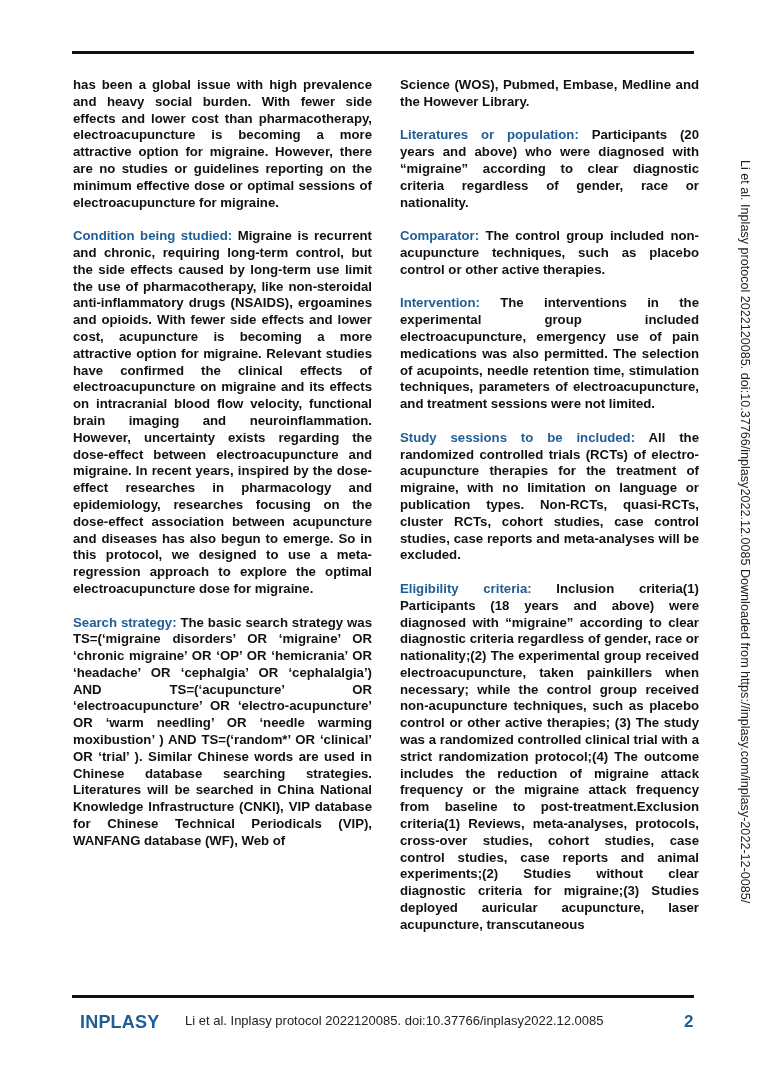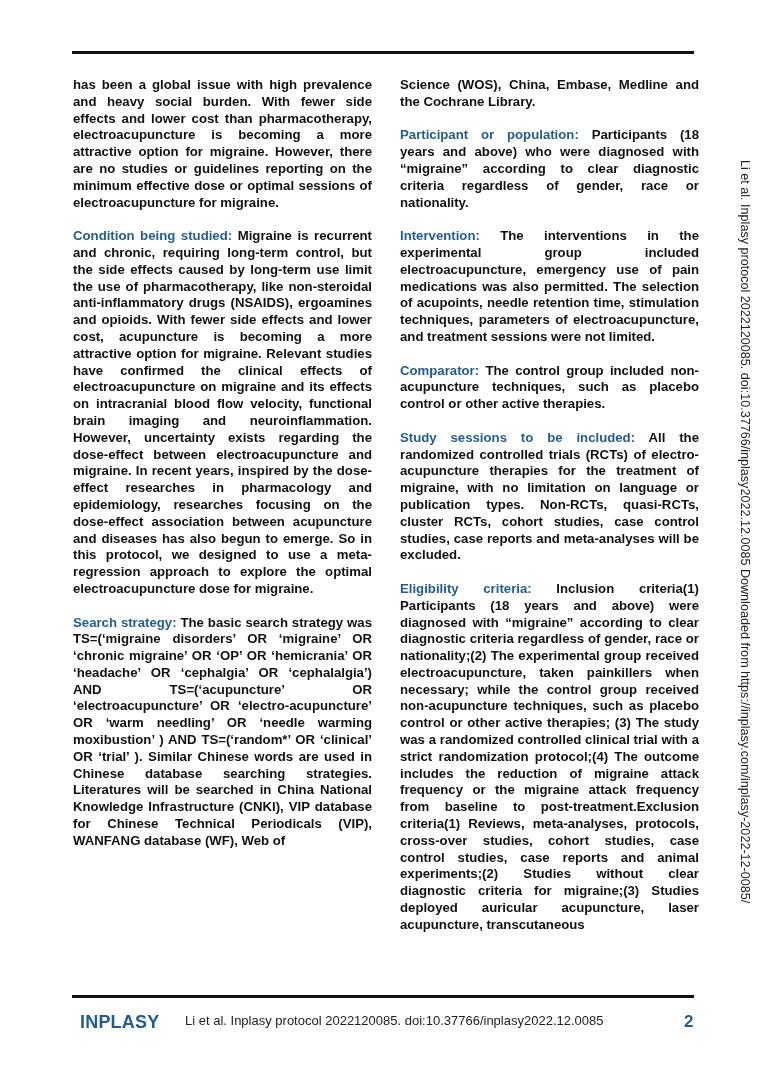--- a/index.html
+++ b/index.html
@@ -45,24 +45,24 @@
 
 <div class="hr-top"></div>
 
 <div class="col left">
   <p>has been a global issue with high prevalence and heavy social burden. With fewer side effects and lower cost than pharmacotherapy, electroacupuncture is becoming a more attractive option for migraine. However, there are no studies or guidelines reporting on the minimum effective dose or optimal sessions of electroacupuncture for migraine.</p>
   <p><span class="lbl">Condition being studied:</span><span> Migraine is recurrent and chronic, requiring long-term control, but the side effects caused by long-term use limit the use of pharmacotherapy, like non-steroidal anti-inflammatory drugs (NSAIDS), ergoamines and opioids. With fewer side effects and lower cost, acupuncture is becoming a more attractive option for migraine. Relevant studies have confirmed the clinical effects of electroacupuncture on migraine and its effects on intracranial blood flow velocity, functional brain imaging and neuroinflammation. However, uncertainty exists regarding the dose-effect between electroacupuncture and migraine. In recent years, inspired by the dose-effect researches in pharmacology and epidemiology, researches focusing on the dose-effect association between acupuncture and diseases has also begun to emerge. So in this protocol, we designed to use a meta-regression approach to explore the optimal electroacupuncture dose for migraine.</span></p>
   <p><span class="lbl">Search strategy:</span><span> The basic search strategy was TS=(‘migraine disorders’ OR ‘migraine’ OR ‘chronic migraine’ OR ‘OP’ OR ‘hemicrania’ OR ‘headache’ OR ‘cephalgia’ OR ‘cephalalgia’) AND TS=(‘acupuncture’ OR ‘electroacupuncture’ OR ‘electro-acupuncture’ OR ‘warm needling’ OR ‘needle warming moxibustion’ ) AND TS=(‘random*’ OR ‘clinical’ OR ‘trial’ ). Similar Chinese words are used in Chinese database searching strategies. Literatures will be searched in China National Knowledge Infrastructure (CNKI), VIP database for Chinese Technical Periodicals (VIP), WANFANG database (WF), Web of</span></p>
 </div>
 
 <div class="col right">
-  <p>Science (WOS), China, Embase, Medline and the Cochrane Library.</p>
-  <p><span class="lbl">Participant or population:</span><span> Participants (18 years and above) who were diagnosed with “migraine” according to clear diagnostic criteria regardless of gender, race or nationality.</span></p>
+  <p>Science (WOS), Pubmed, Embase, Medline and the However Library.</p>
+  <p><span class="lbl">Literatures or population:</span><span> Participants (20 years and above) who were diagnosed with “migraine” according to clear diagnostic criteria regardless of gender, race or nationality.</span></p>
+  <p><span class="lbl">Comparator:</span><span> The control group included non-acupuncture techniques, such as placebo control or other active therapies.</span></p>
   <p><span class="lbl">Intervention:</span><span> The interventions in the experimental group included electroacupuncture, emergency use of pain medications was also permitted. The selection of acupoints, needle retention time, stimulation techniques, parameters of electroacupuncture, and treatment sessions were not limited.</span></p>
-  <p><span class="lbl">Comparator:</span><span> The control group included non-acupuncture techniques, such as placebo control or other active therapies.</span></p>
   <p><span class="lbl">Study sessions to be included:</span><span> All the randomized controlled trials (RCTs) of electro-acupuncture therapies for the treatment of migraine, with no limitation on language or publication types. Non-RCTs, quasi-RCTs, cluster RCTs, cohort studies, case control studies, case reports and meta-analyses will be excluded.</span></p>
   <p><span class="lbl">Eligibility criteria:</span><span> Inclusion criteria(1) Participants (18 years and above) were diagnosed with “migraine” according to clear diagnostic criteria regardless of gender, race or nationality;(2) The experimental group received electroacupuncture, taken painkillers when necessary; while the control group received non-acupuncture techniques, such as placebo control or other active therapies; (3) The study was a randomized controlled clinical trial with a strict randomization protocol;(4) The outcome includes the reduction of migraine attack frequency or the migraine attack frequency from baseline to post-treatment.Exclusion criteria(1) Reviews, meta-analyses, protocols, cross-over studies, cohort studies, case control studies, case reports and animal experiments;(2) Studies without clear diagnostic criteria for migraine;(3) Studies deployed auricular acupuncture, laser acupuncture, transcutaneous</span></p>
 </div>
 
 <div class="hr-bot"></div>
 
 <div class="footer-logo">INPLASY</div>
 <div class="footer-cite">Li et al. Inplasy protocol 2022120085. doi:10.37766/inplasy2022.12.0085</div>
 <div class="footer-page">2</div>
 

